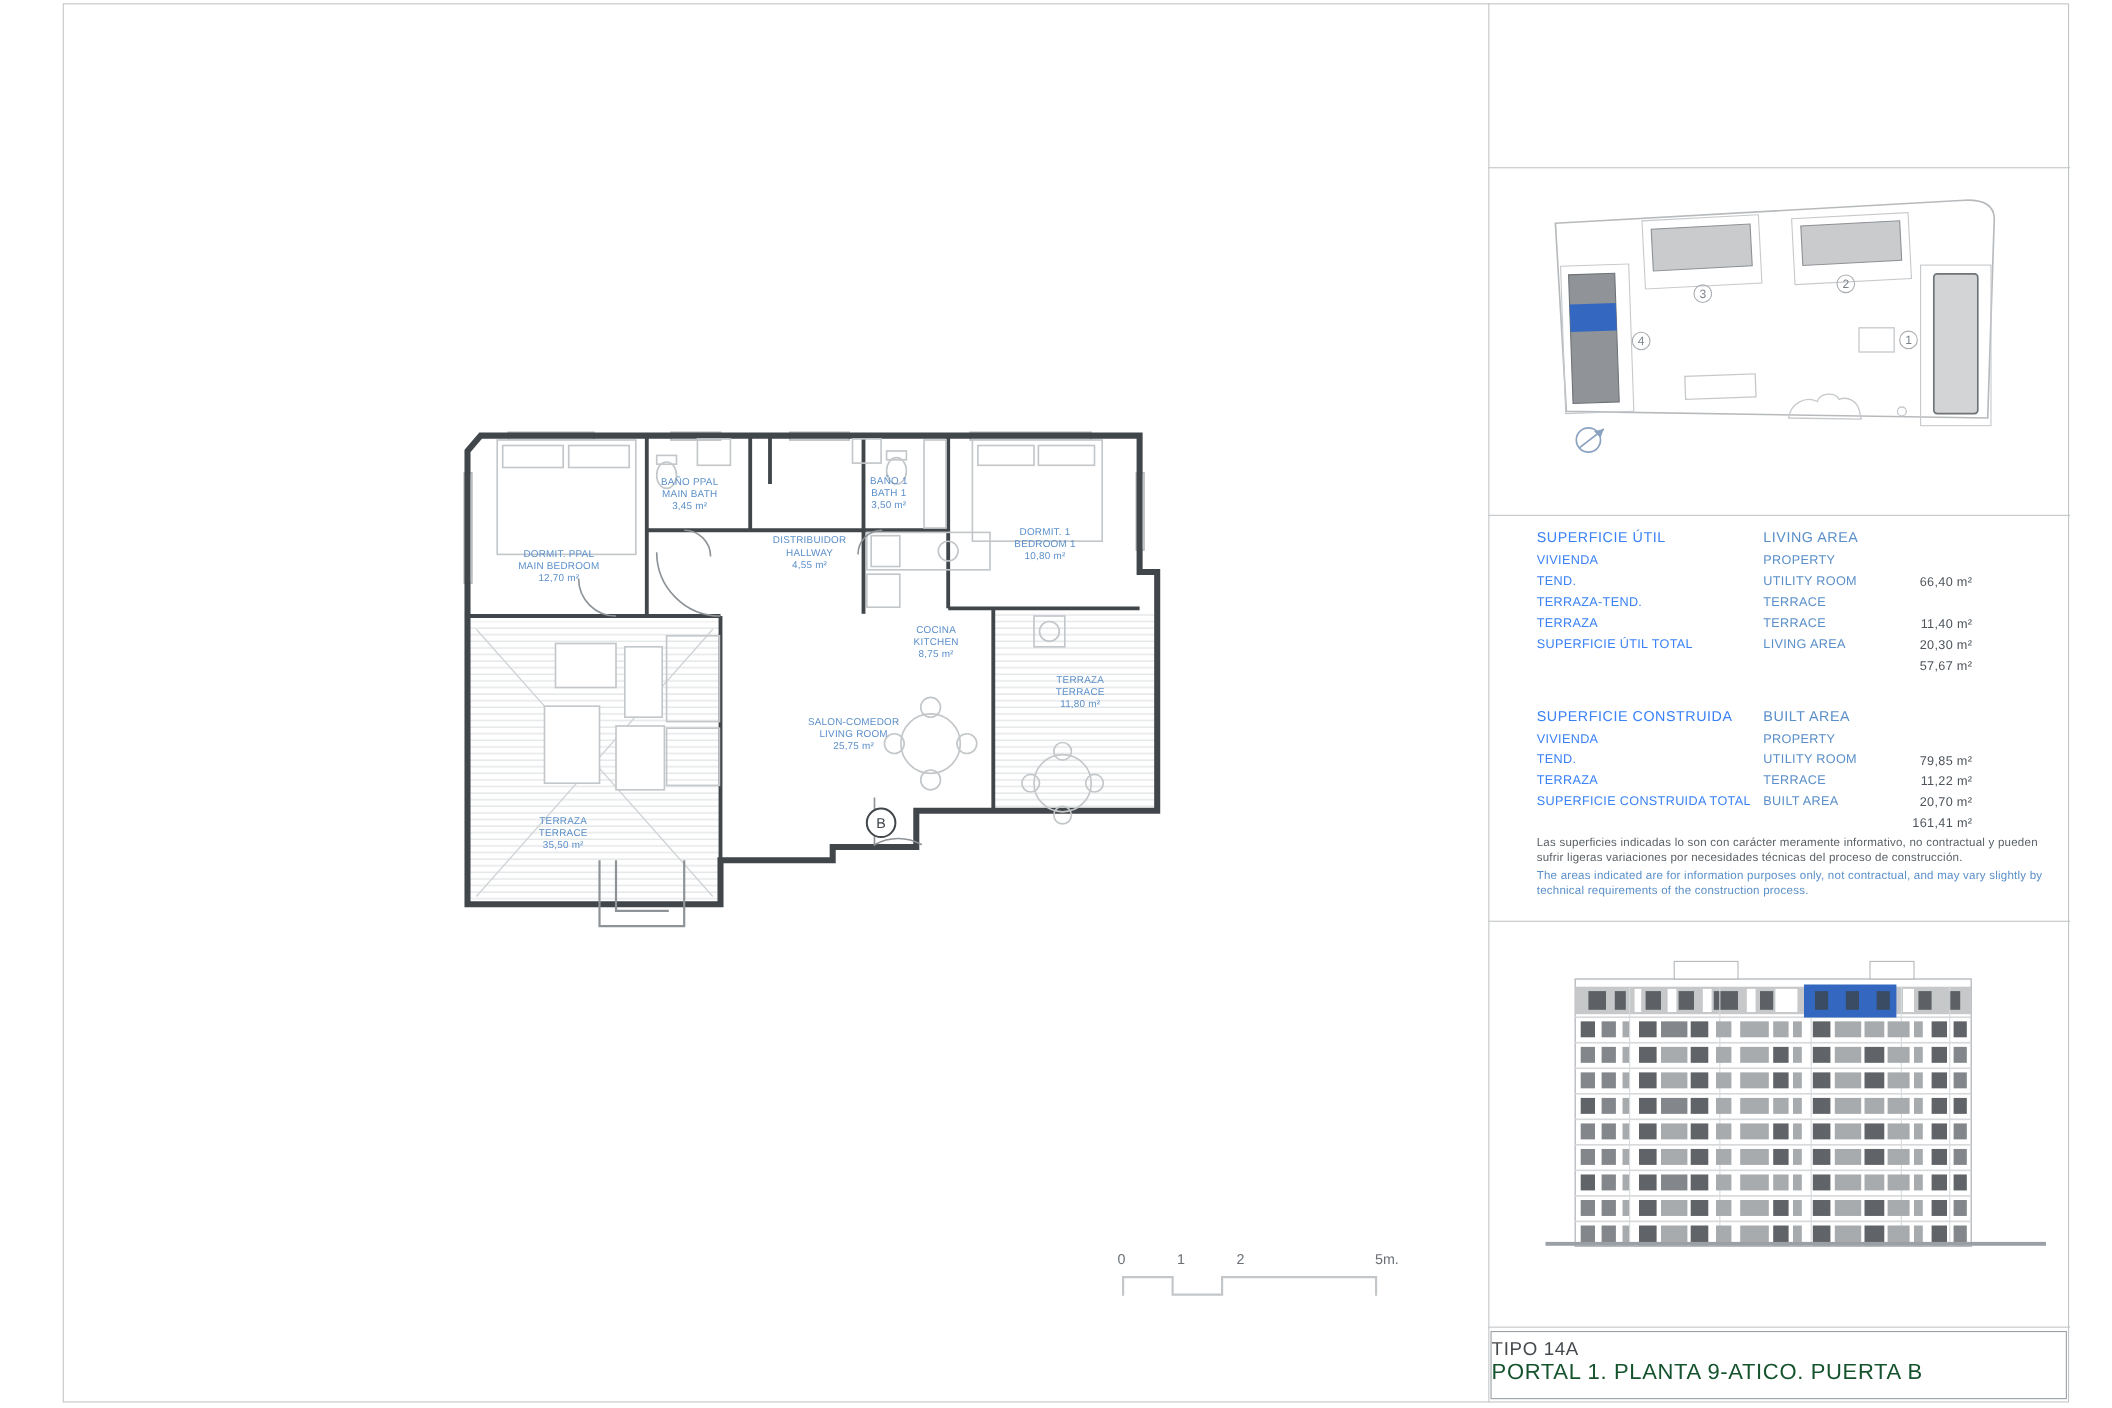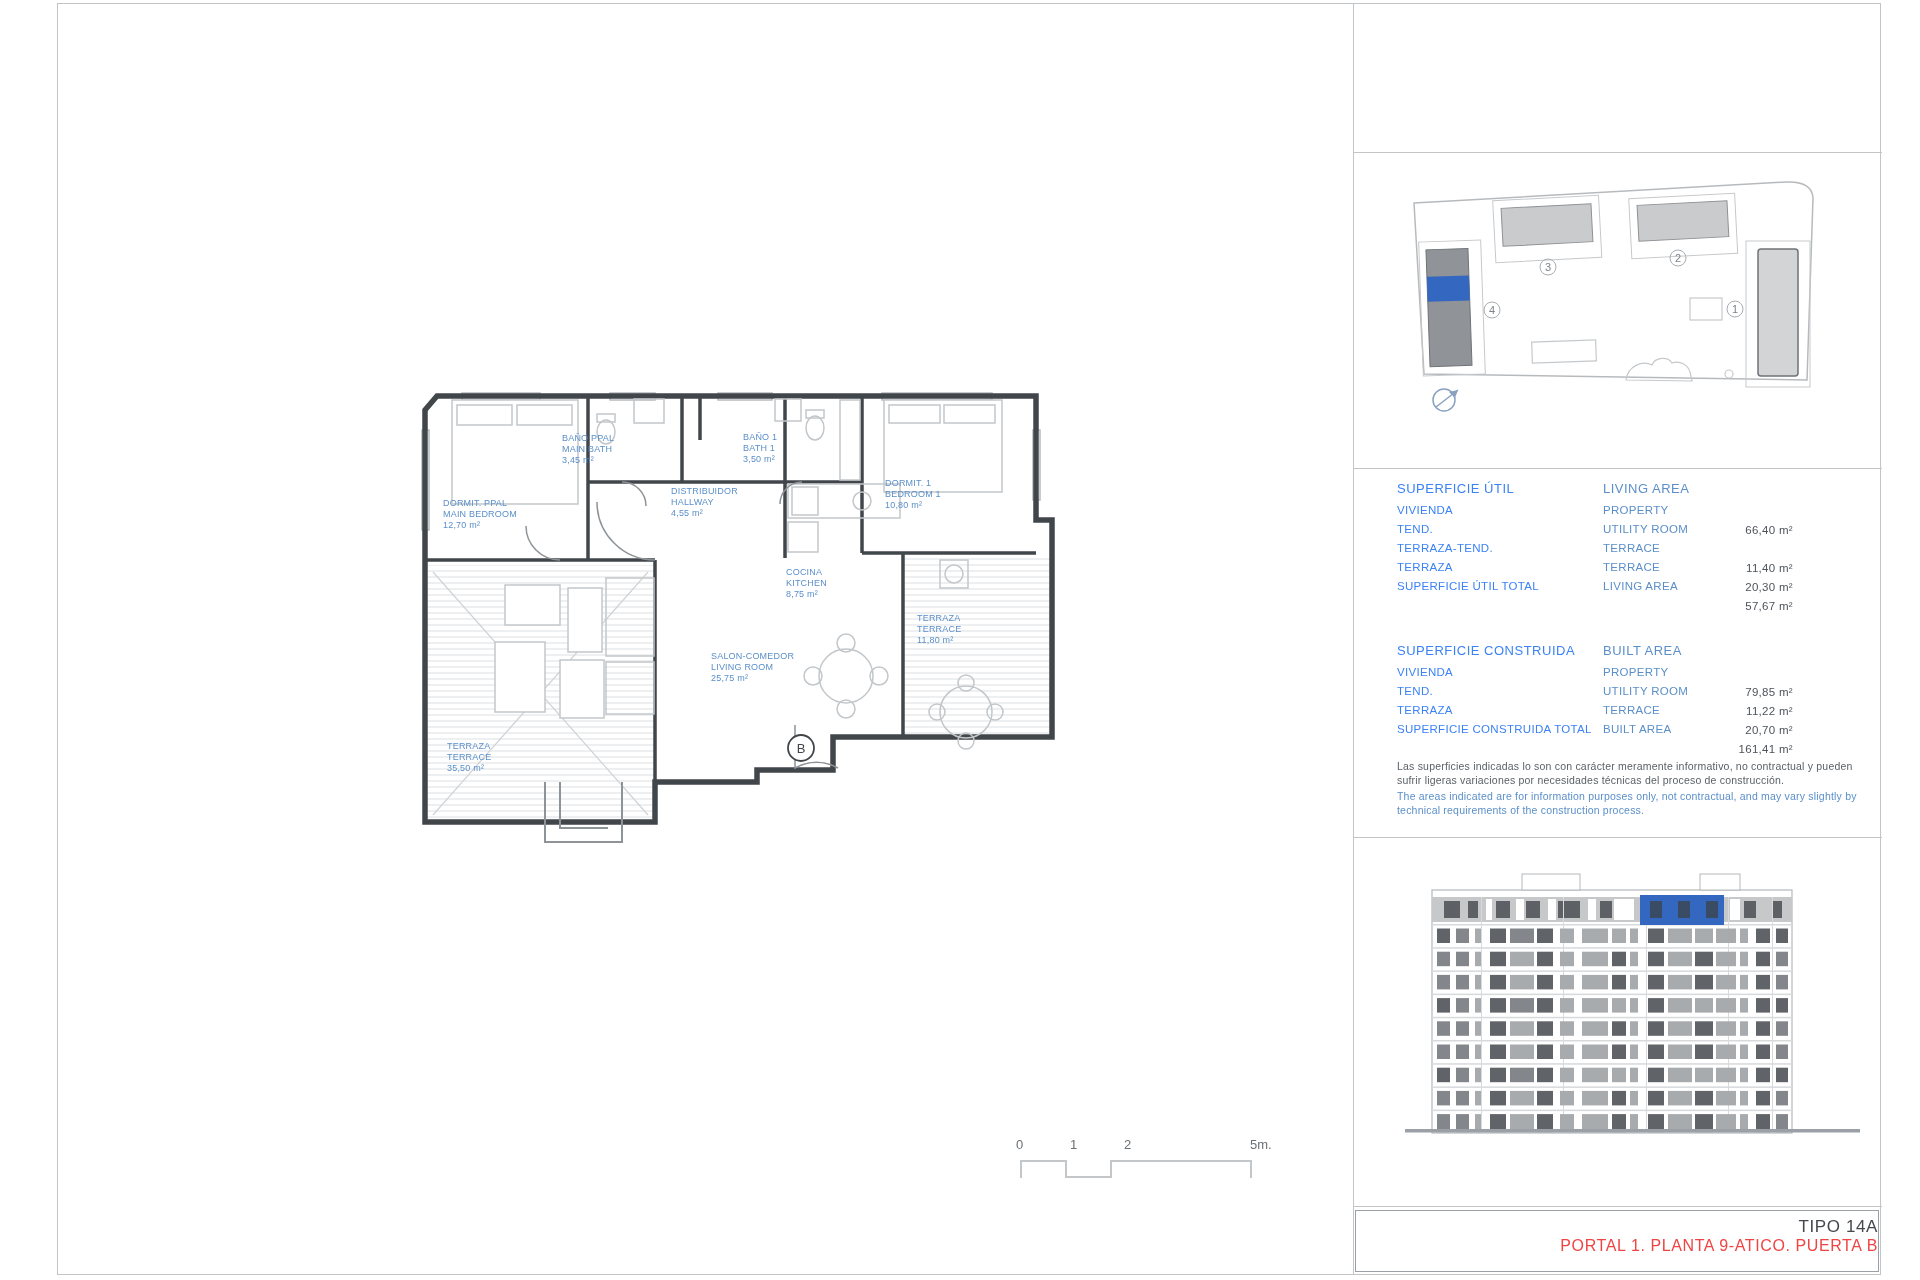--- a/index.html
+++ b/index.html
@@ -18,27 +18,27 @@
   .ttitle{font-size:13px;letter-spacing:.5px;}
   .t-es{color:#3b82f6;}
   .t-en{color:var(--accent_blue);}
 
   .disclaimer{position:absolute;left:1397px;top:725px;width:462px;font-size:10.5px;
         line-height:13.5px;letter-spacing:.2px;margin-top:35px;}
   .disclaimer .es{color:#5a6167;margin:0 0 3px 0;}
   .disclaimer .en{color:var(--accent_blue);margin:0;}
 
   .footer-box{position:absolute;left:1355px;top:1210px;width:524px;height:62px;
-        border:1px solid #9aa0a6;box-sizing:border-box;text-align:right;padding-top:6px;}
+        border:1px solid #9aa0a6;box-sizing:border-box;text-align:left;padding-top:6px;}
   .footer-l1{font-size:17px;letter-spacing:.6px;color:#45494d;}
-  .footer-l2{font-size:16px;letter-spacing:.6px;color:#ef4444;}
+  .footer-l2{font-size:20px;letter-spacing:.6px;color:#14532d;}
   .footer-l3{font-size:12px;letter-spacing:.6px;color:var(--footer_blue);margin-top:48px;}
 
   
-  .rlabel{position:absolute;width:130px;text-align:left;font-size:9px;line-height:11px;
+  .rlabel{position:absolute;width:130px;text-align:center;font-size:9px;line-height:11px;
         color:var(--accent_blue);letter-spacing:.2px;}
 
   .scale-num{position:absolute;top:1137px;font-size:13px;color:#6a7076;}
 
   svg{position:absolute;left:0;top:0;}
   .wall{stroke:var(--wall_dark);fill:none;}
   .furn{stroke:#c3c7ca;fill:#ffffff;}
   .furnline{stroke:#c3c7ca;fill:none;}
   .thin{stroke:#8e9397;fill:none;}
 </style>

